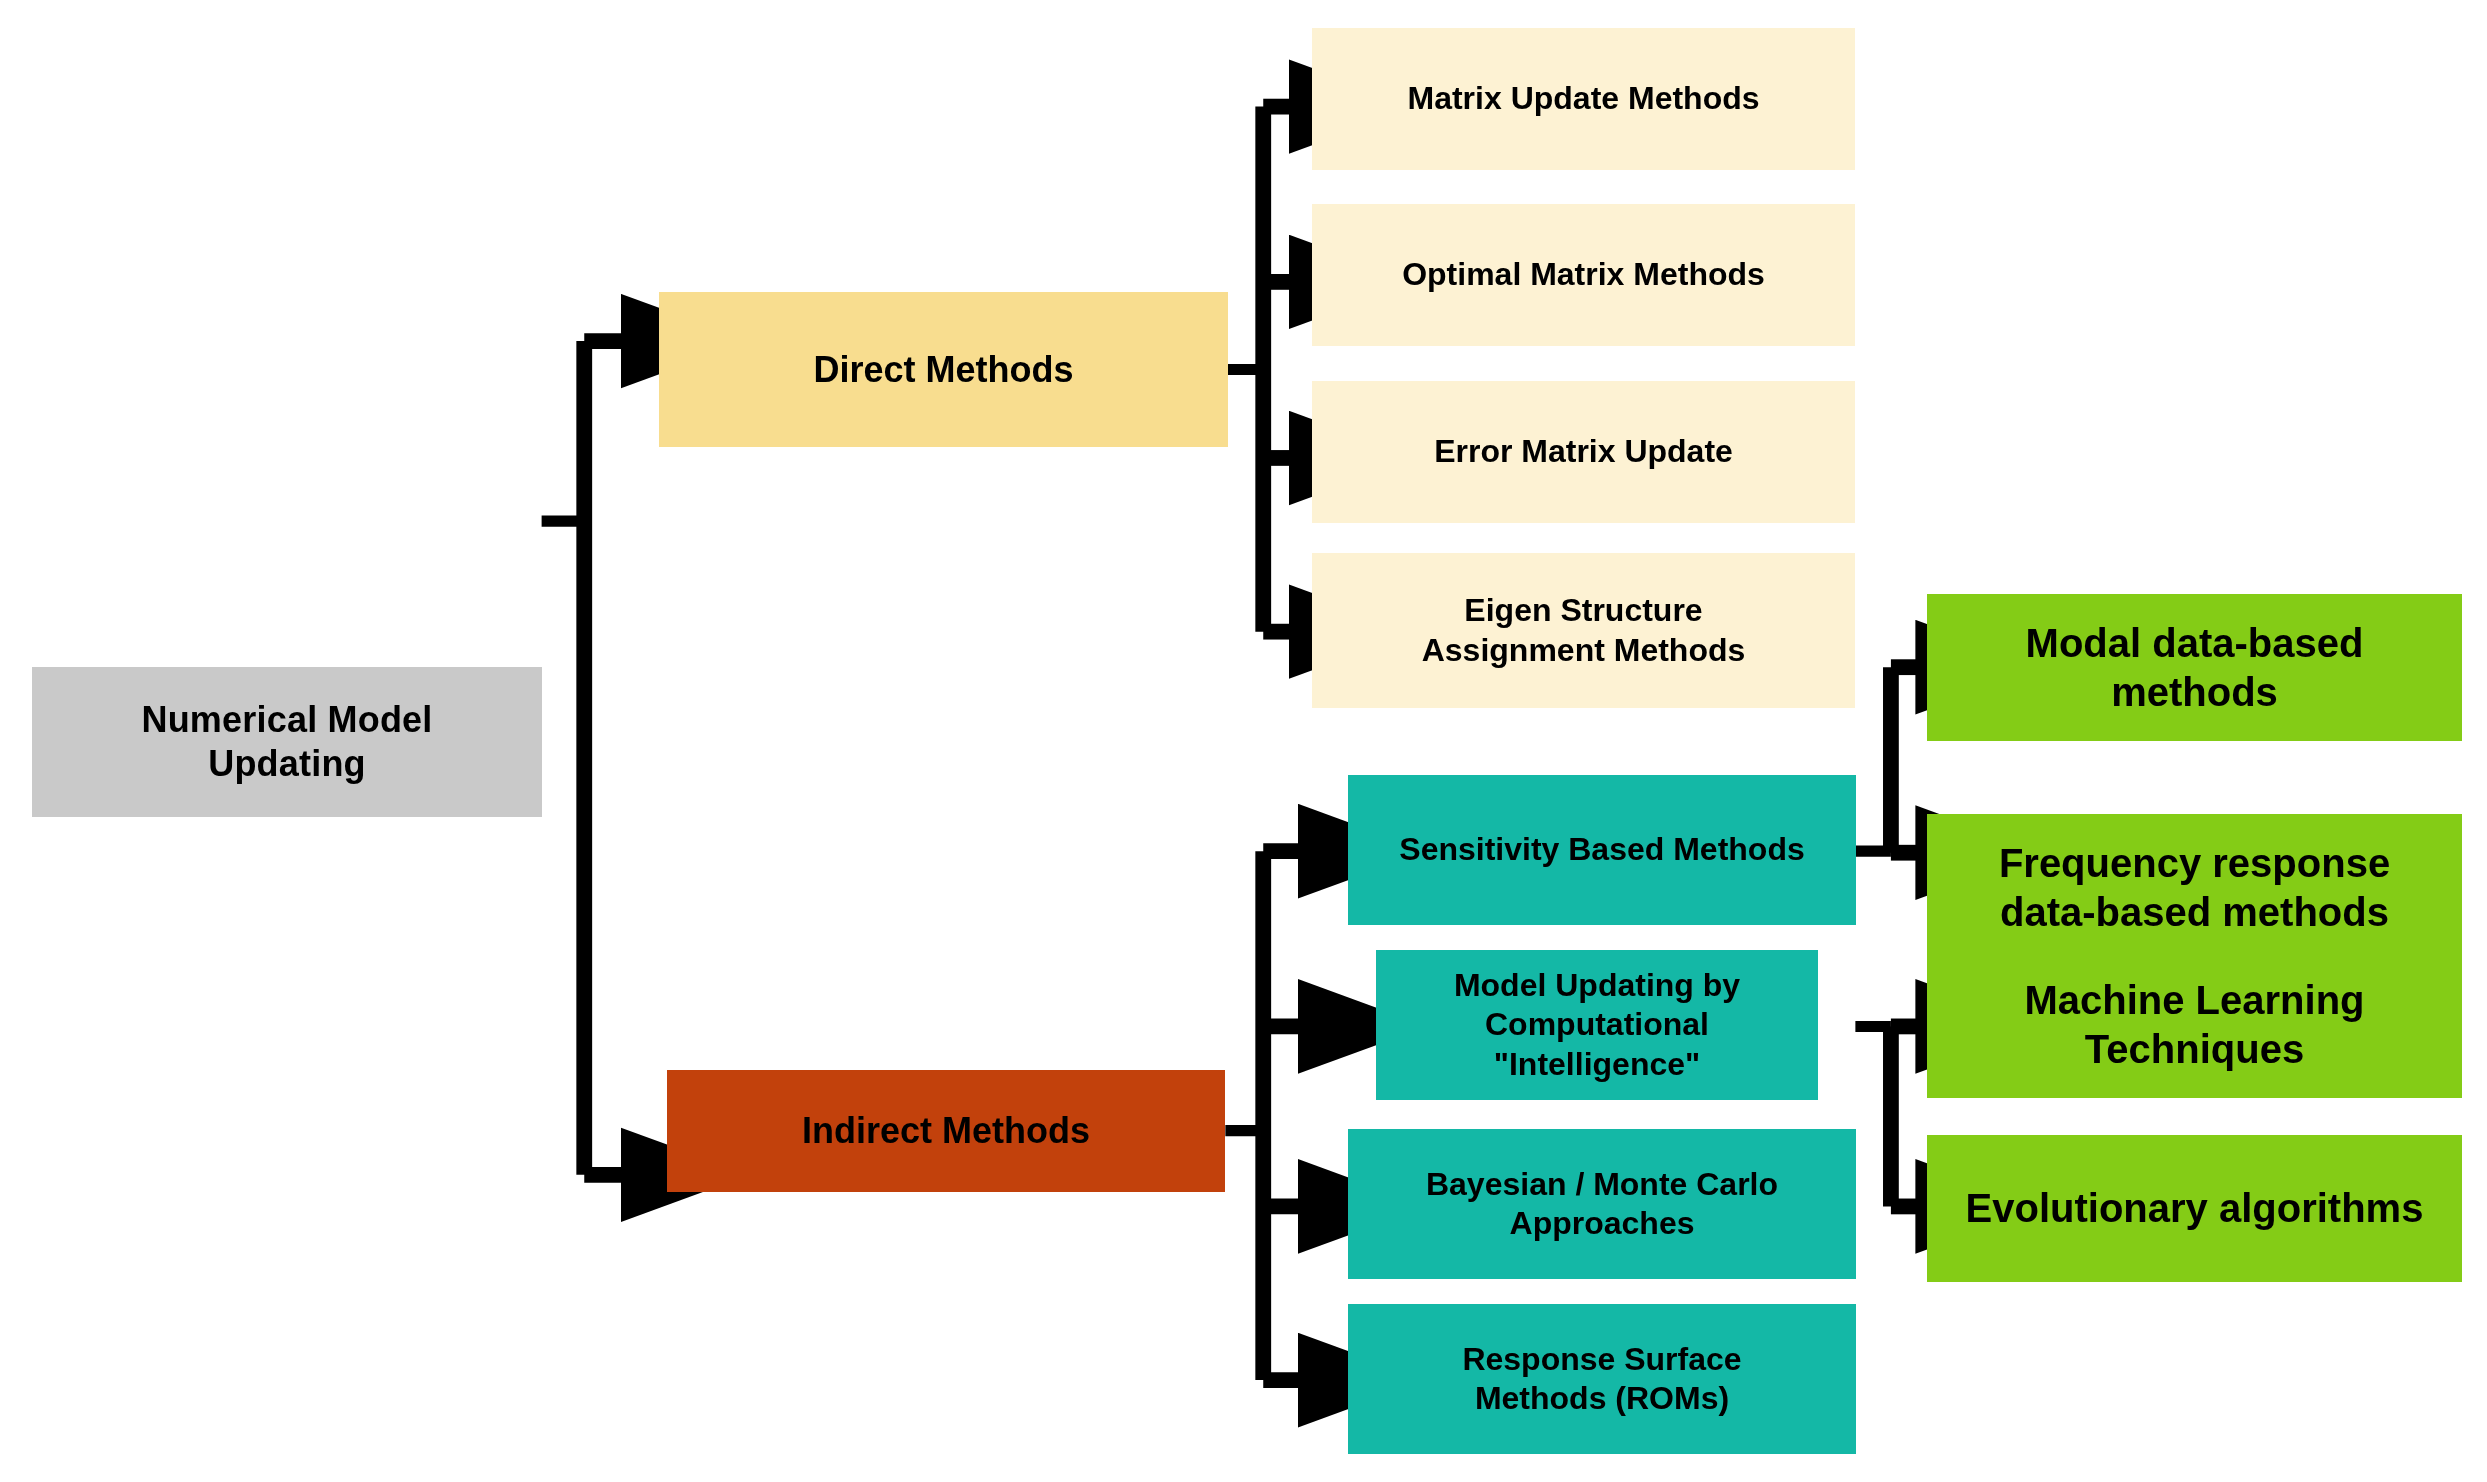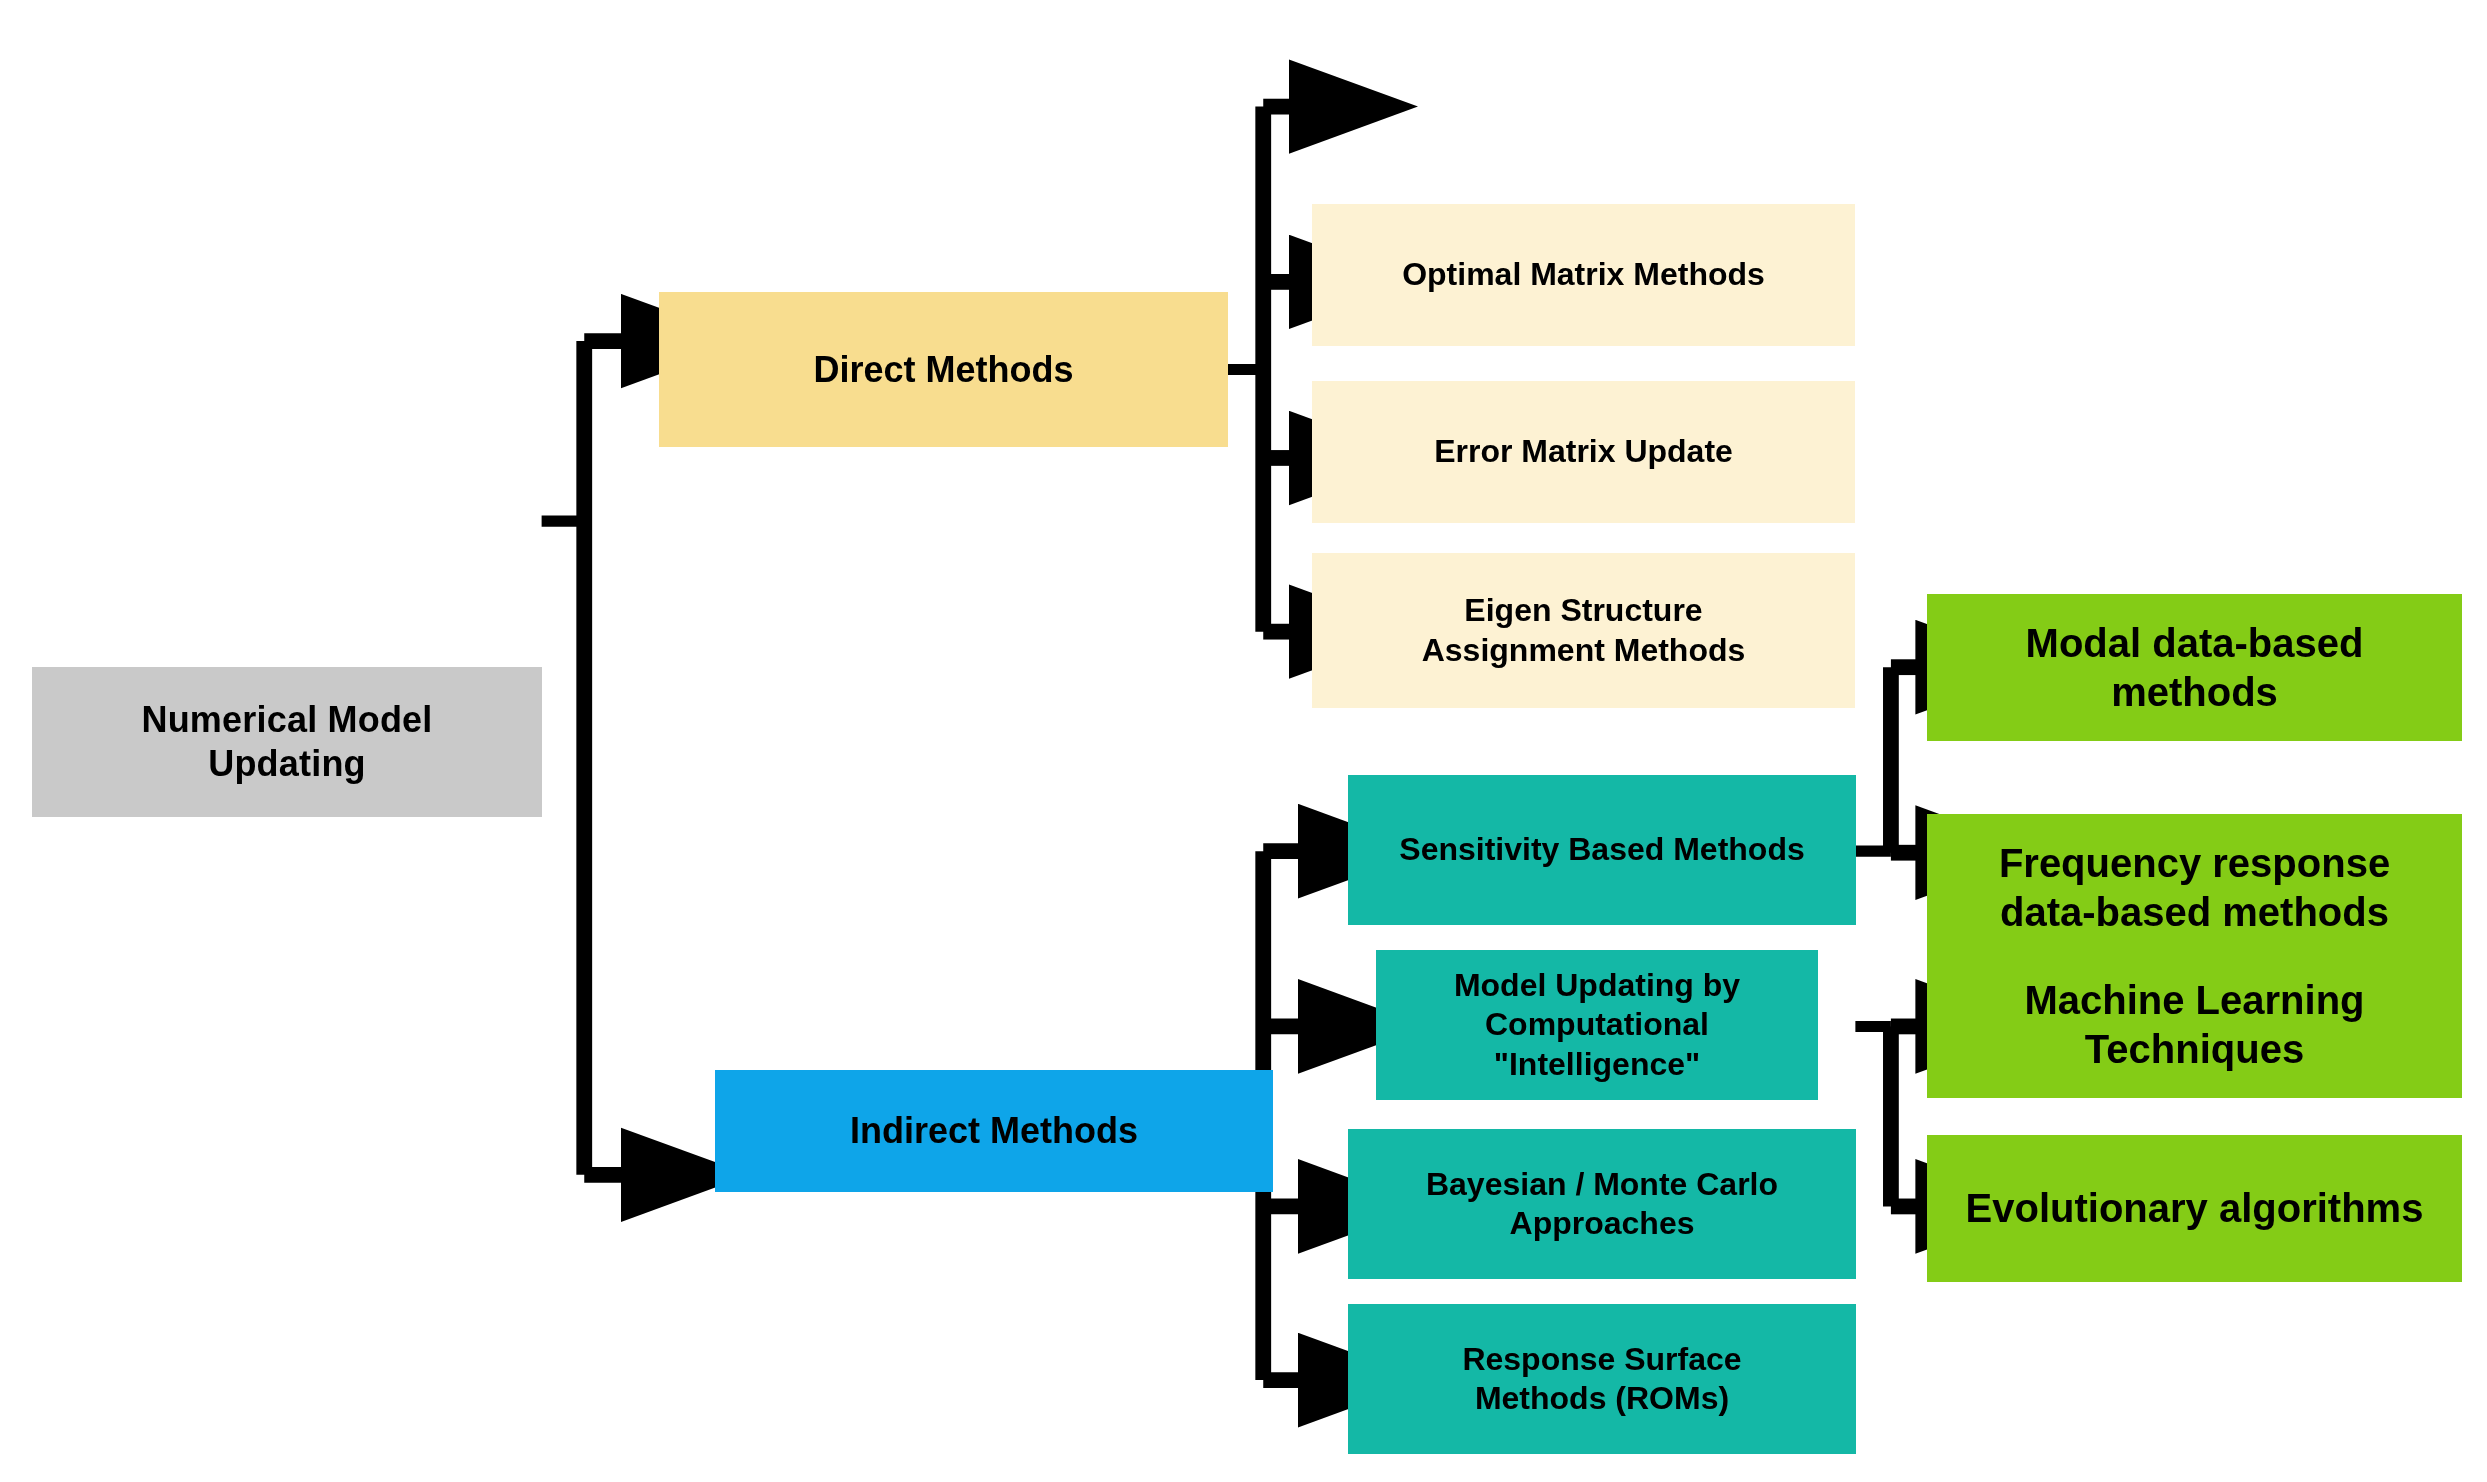--- a/index.html
+++ b/index.html
@@ -39,23 +39,22 @@
   .node.root{
     background:#c9c9c9;
     font-size:36px;
     letter-spacing:0.2px;
   }
   .node.cat-direct{
     background:#f8dd8f;
     font-size:36px;
   }
   .node.cat-indirect{
-    background:#0ea5e9;
+    background:#c2410c;
     font-size:36px;
-    margin-left:48px;
   }
   .node.leaf-yellow{
     background:#fdf2d3;
     font-size:32px;
   }
   .node.leaf-green{
     background:#14b8a6;
     font-size:32px;
   }
   .node.leaf-green-light{
@@ -115,20 +114,21 @@
     </g>
   </svg>
 
   <div class="node root" style="left:32px; top:667px; width:510px; height:150px;">Numerical Model
 Updating</div>
 
   <div class="node cat-direct" style="left:659px; top:292px; width:569px; height:155px;">Direct Methods</div>
 
   <div class="node cat-indirect" style="left:667px; top:1070px; width:558px; height:122px;">Indirect Methods</div>
 
+  <div class="node leaf-yellow" style="left:1312px; top:28px; width:543px; height:142px;">Matrix Update Methods</div>
 
   <div class="node leaf-yellow" style="left:1312px; top:204px; width:543px; height:142px;">Optimal Matrix Methods</div>
 
   <div class="node leaf-yellow" style="left:1312px; top:381px; width:543px; height:142px;">Error Matrix Update</div>
 
   <div class="node leaf-yellow" style="left:1312px; top:553px; width:543px; height:155px;">Eigen Structure
 Assignment Methods</div>
 
   <div class="node leaf-green" style="left:1348px; top:775px; width:508px; height:150px;">Sensitivity Based Methods</div>
 

